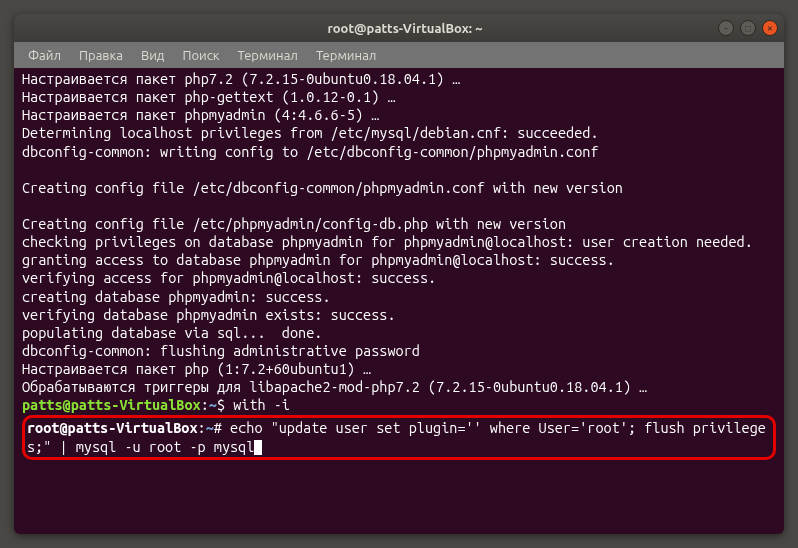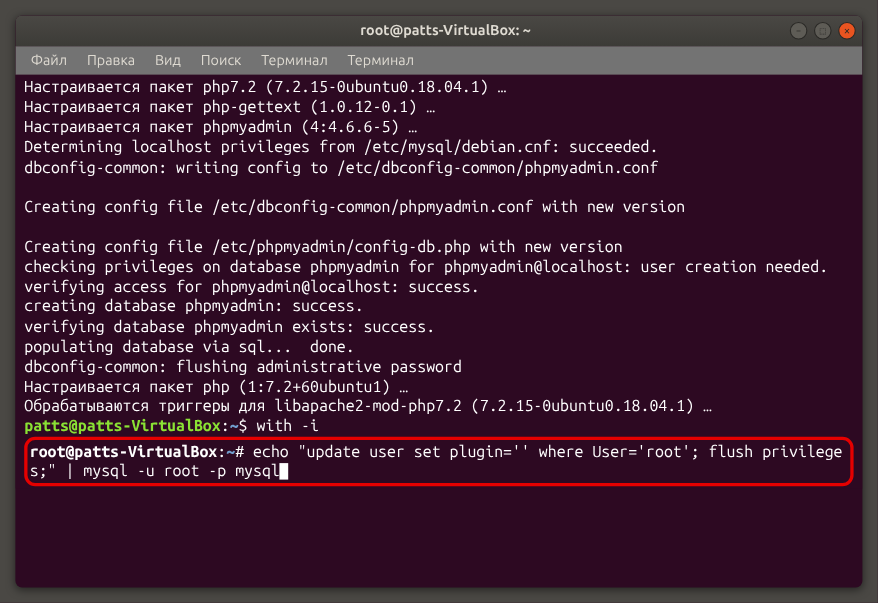--- a/index.html
+++ b/index.html
@@ -119,20 +119,21 @@
     <div class="term-line">Настраивается пакет php7.2 (7.2.15-0ubuntu0.18.04.1) …</div>
     <div class="term-line">Настраивается пакет php-gettext (1.0.12-0.1) …</div>
     <div class="term-line">Настраивается пакет phpmyadmin (4:4.6.6-5) …</div>
     <div class="term-line">Determining localhost privileges from /etc/mysql/debian.cnf: succeeded.</div>
     <div class="term-line">dbconfig-common: writing config to /etc/dbconfig-common/phpmyadmin.conf</div>
     <div class="term-line"> </div>
     <div class="term-line">Creating config file /etc/dbconfig-common/phpmyadmin.conf with new version</div>
     <div class="term-line"> </div>
     <div class="term-line">Creating config file /etc/phpmyadmin/config-db.php with new version</div>
     <div class="term-line">checking privileges on database phpmyadmin for phpmyadmin@localhost: user creation needed.</div>
+    <div class="term-line">granting access to database phpmyadmin for phpmyadmin@localhost: success.</div>
     <div class="term-line">verifying access for phpmyadmin@localhost: success.</div>
     <div class="term-line">creating database phpmyadmin: success.</div>
     <div class="term-line">verifying database phpmyadmin exists: success.</div>
     <div class="term-line">populating database via sql...  done.</div>
     <div class="term-line">dbconfig-common: flushing administrative password</div>
     <div class="term-line">Настраивается пакет php (1:7.2+60ubuntu1) …</div>
     <div class="term-line">Обрабатываются триггеры для libapache2-mod-php7.2 (7.2.15-0ubuntu0.18.04.1) …</div>
     <div class="term-line"><span class="prompt-user">patts@patts-VirtualBox</span><span>:</span><span class="home-tilde">~</span><span>$</span><span> with -i</span></div>
     <div class="highlight-box">
       <div class="term-line"><span class="prompt-root">root@patts-VirtualBox</span><span>:</span><span class="home-tilde">~</span><span>#</span><span> echo "update user set plugin='' where User='root'; flush privileges;" | mysql -u root -p mysql</span><span class="cursor"></span></div>

